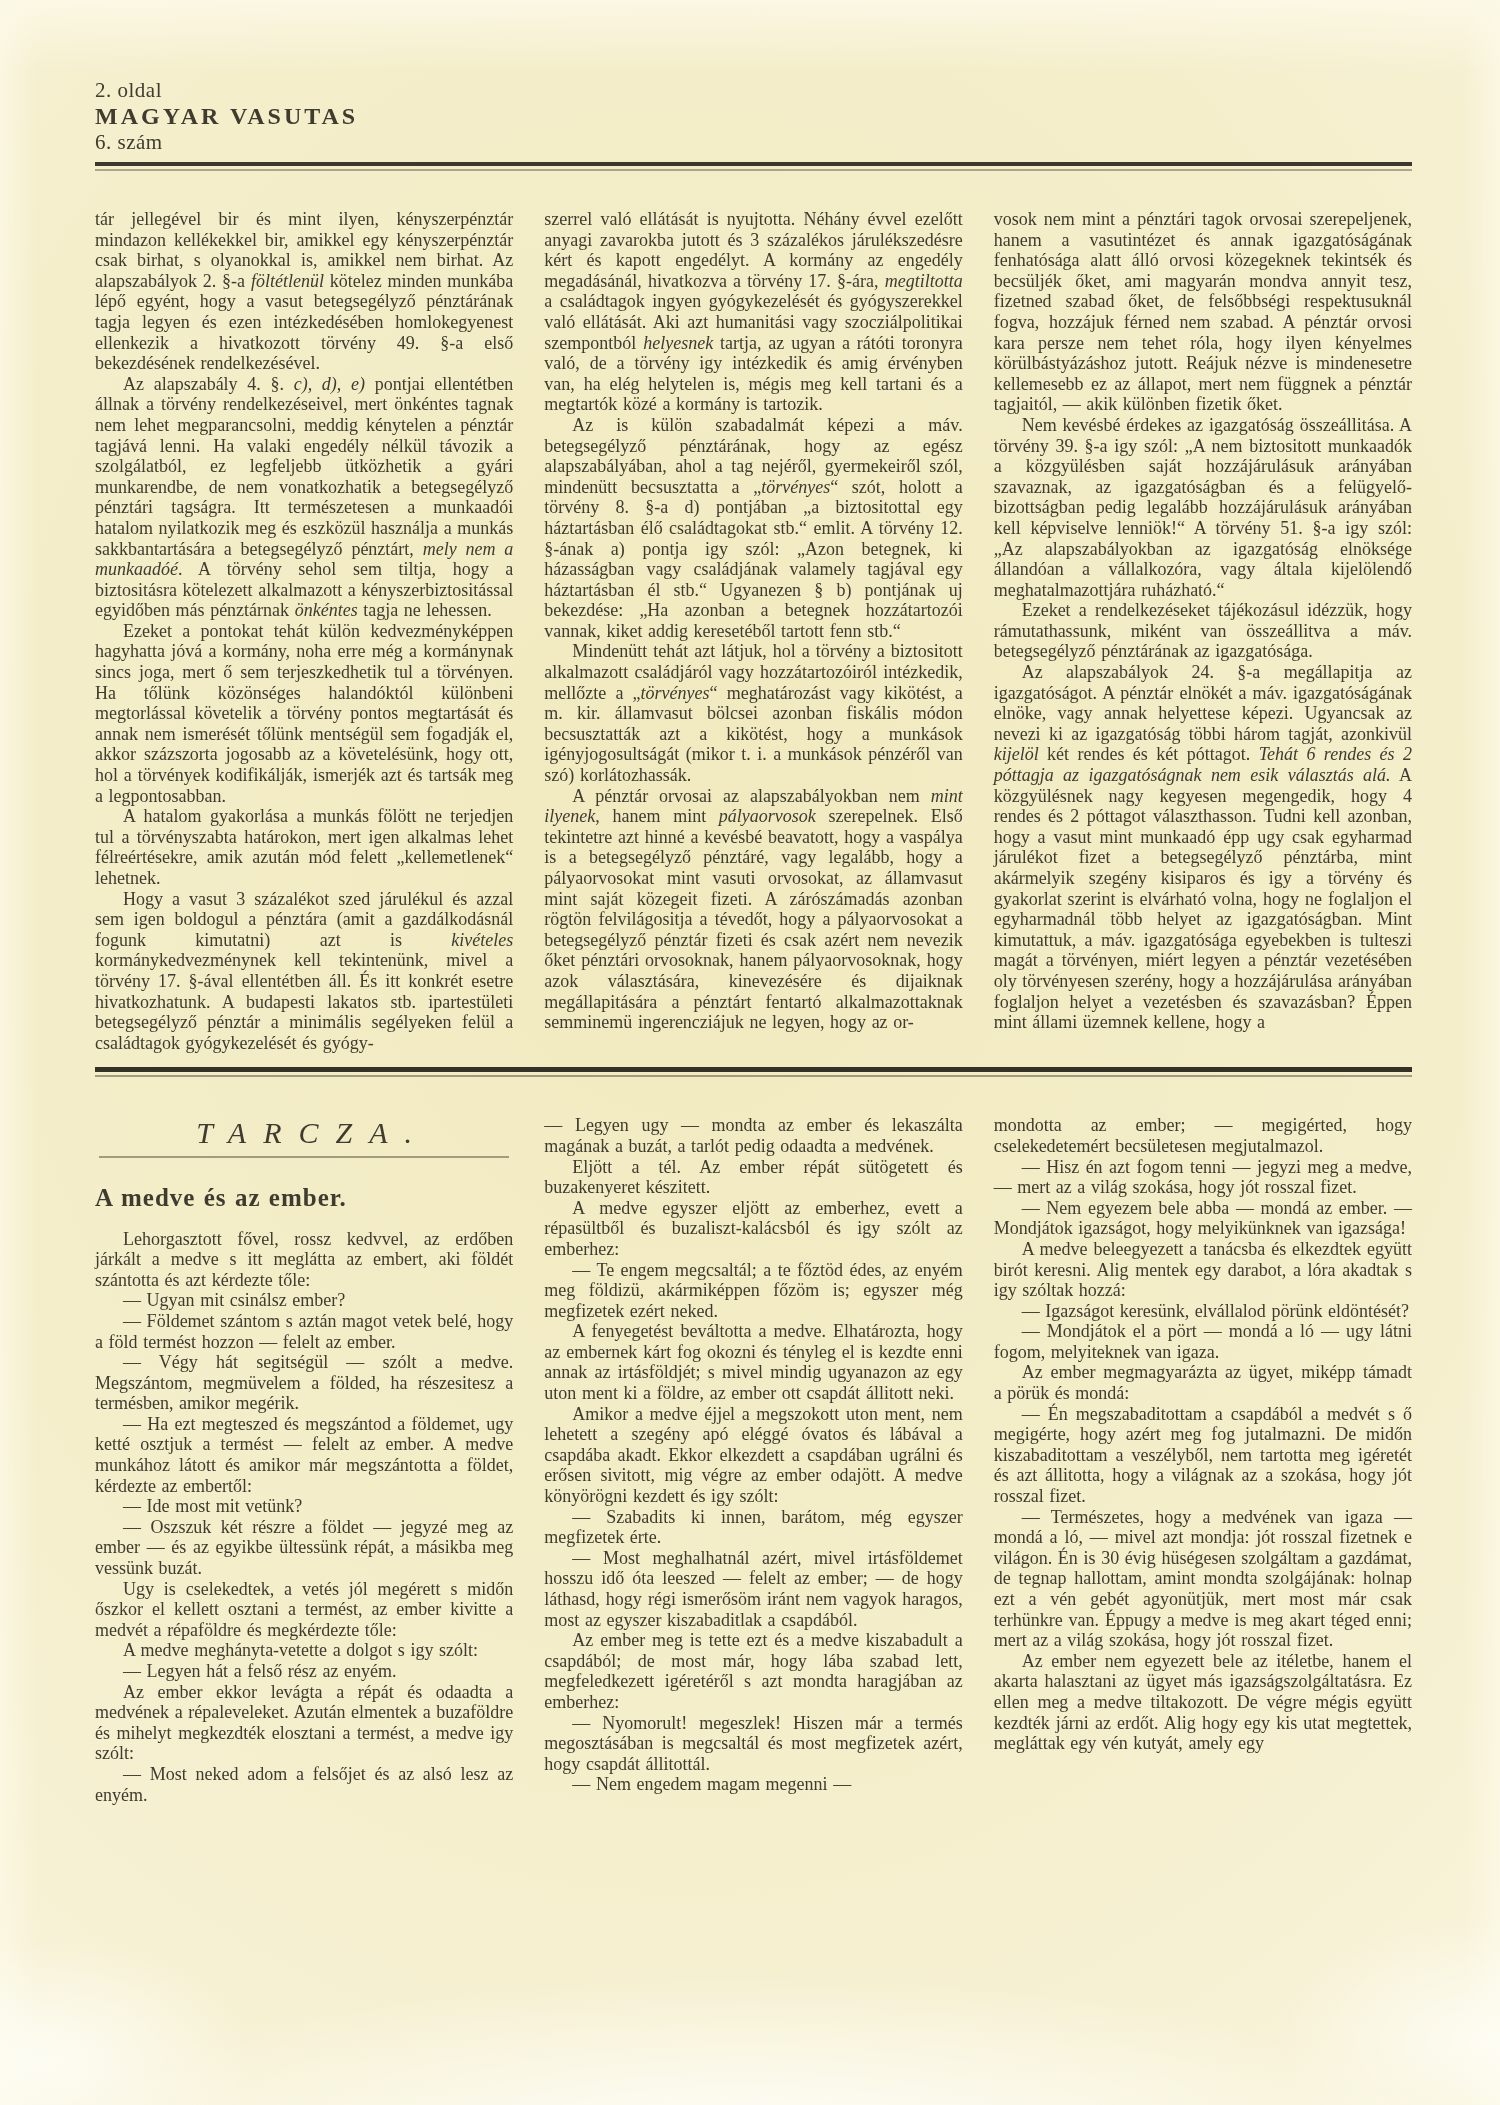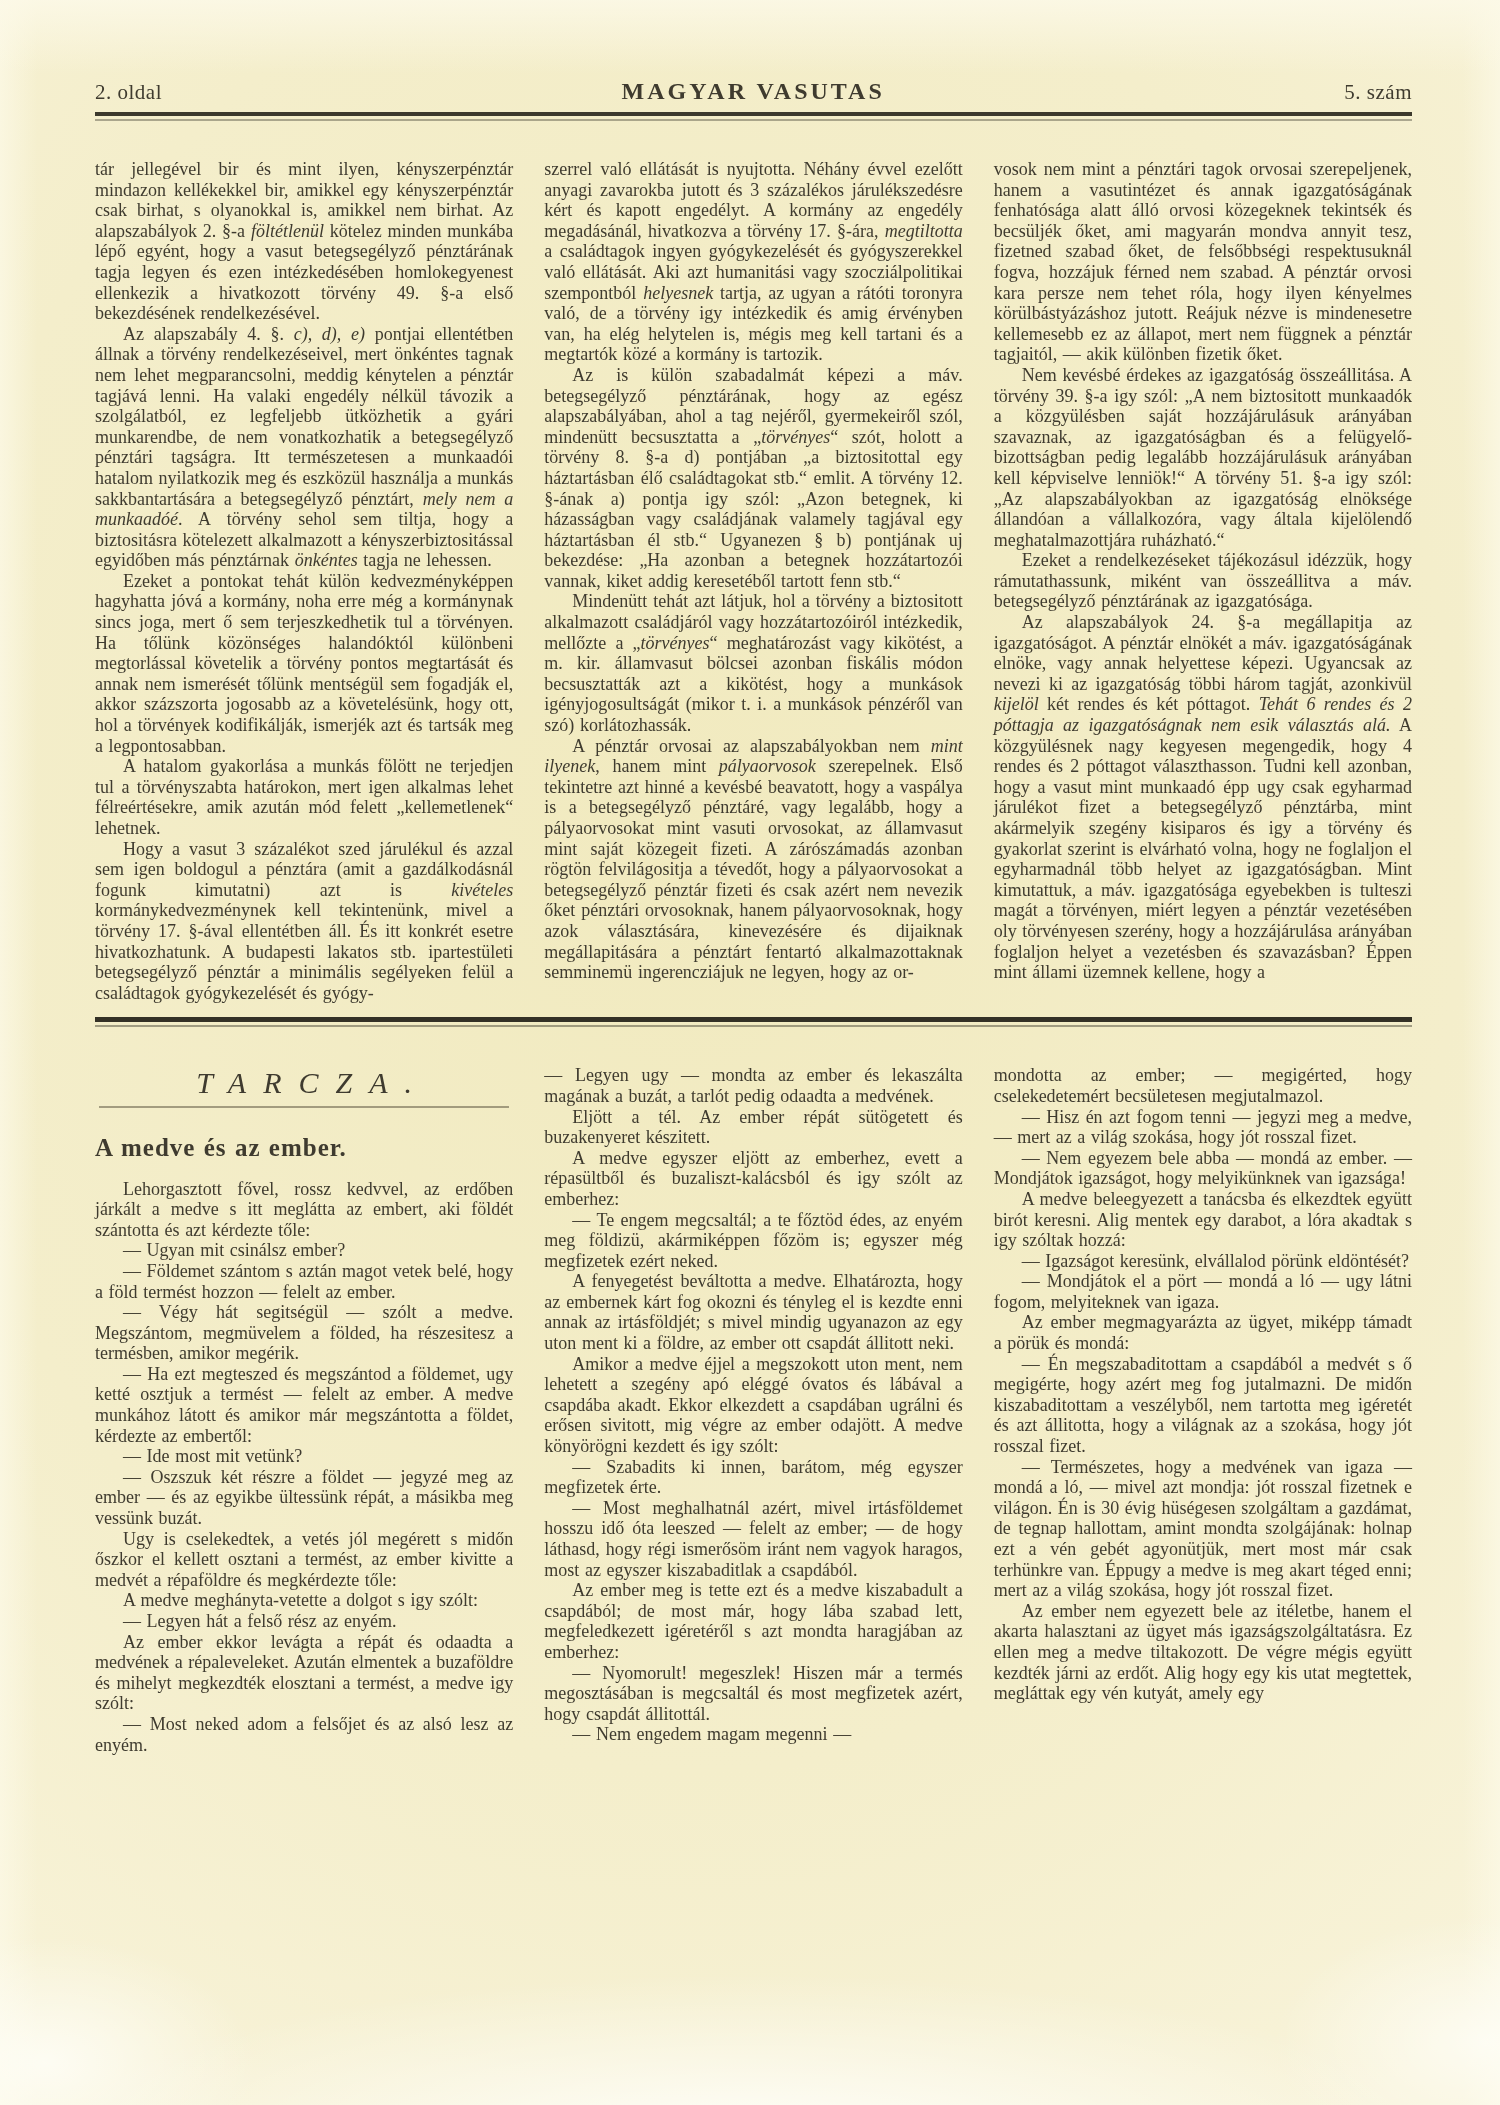--- a/index.html
+++ b/index.html
@@ -14,21 +14,21 @@
     padding:78px 88px 0 95px;
     background:
       radial-gradient(ellipse 980px 240px at 50% 102%, rgba(255,255,252,.95), rgba(255,255,252,0) 72%),
       radial-gradient(ellipse 300px 180px at 3% 98%, rgba(255,255,250,.8), rgba(255,255,250,0) 70%),
       radial-gradient(ellipse 300px 180px at 99% 97%, rgba(255,255,250,.75), rgba(255,255,250,0) 70%),
       linear-gradient(to bottom, rgba(252,249,232,.85) 0%, rgba(252,249,232,0) 3.5%),
       linear-gradient(to right, rgba(252,249,230,.75) 0%, rgba(252,249,230,0) 2.5%, rgba(252,249,230,0) 97.5%, rgba(252,249,230,.75) 100%),
       radial-gradient(ellipse 1250px 1500px at 46% 40%, #f1eabf 0%, #f4eecb 62%, #f8f3d9 100%);
   }
   
-  .hdr{display:flex;justify-content:space-between;align-items:flex-end;}
+  .hdr{display:flex;justify-content:space-between;flex-direction:column;}
   .hdr .side{font-size:21px;letter-spacing:.5px;}
   .masthead{margin:0;font-size:24px;font-weight:bold;letter-spacing:3px;}
   .rule-double{margin-top:7px;height:3px;border-top:4px solid #3c392c;border-bottom:2px solid rgba(60,57,44,.4);}
   .rule-mid{margin-top:14px;height:3px;border-top:5px solid #343126;border-bottom:2px solid rgba(60,57,44,.45);}
   
   .cols{display:flex;gap:31px;margin-top:38px;}
   .col{flex:1 1 0;font-size:18px;line-height:20.6px;text-align:justify;
        text-justify:inter-word;word-spacing:.06em;}
   .col p{margin:0;text-indent:28px;}
   .cont-first > p:first-child{text-indent:0;}
@@ -40,21 +40,21 @@
   i{font-style:italic;}
 </style>
 </head>
 <body>
 
 <div class="sheet">
 
   <header class="hdr">
     <span class="side">2. oldal</span>
     <h1 class="masthead">MAGYAR VASUTAS</h1>
-    <span class="side">5. szám</span>
+    <span class="side">6. szám</span>
   </header>
 
   <div class="rule-double"></div>
 
   <section class="cols">
     <div class="col cont-first">
         <p>tár jellegével bir és mint ilyen, kényszerpénztár mindazon kellékekkel bir, amikkel egy kényszerpénztár csak birhat, s olyanokkal is, amikkel nem birhat. Az alapszabályok 2. §-a <i>föltétlenül</i> kötelez minden munkába lépő egyént, hogy a vasut betegsegélyző pénztárának tagja legyen és ezen intézkedésében homlokegyenest ellenkezik a hivatkozott törvény 49. §-a első bekezdésének rendelkezésével.</p>
         <p>Az alapszabály 4. §. <i>c), d), e)</i> pontjai ellentétben állnak a törvény rendelkezéseivel, mert önkéntes tagnak nem lehet megparancsolni, meddig kénytelen a pénztár tagjává lenni. Ha valaki engedély nélkül távozik a szolgálatból, ez legfeljebb ütközhetik a gyári munkarendbe, de nem vonatkozhatik a betegsegélyző pénztári tagságra. Itt természetesen a munkaadói hatalom nyilatkozik meg és eszközül használja a munkás sakkbantartására a betegsegélyző pénztárt, <i>mely nem a munkaadóé</i>. A törvény sehol sem tiltja, hogy a biztositásra kötelezett alkalmazott a kényszerbiztositással egyidőben más pénztárnak <i>önkéntes</i> tagja ne lehessen.</p>
         <p>Ezeket a pontokat tehát külön kedvezményképpen hagyhatta jóvá a kormány, noha erre még a kormánynak sincs joga, mert ő sem terjeszkedhetik tul a törvényen. Ha tőlünk közönséges halandóktól különbeni megtorlással követelik a törvény pontos megtartását és annak nem ismerését tőlünk mentségül sem fogadják el, akkor százszorta jogosabb az a követelésünk, hogy ott, hol a törvények kodifikálják, ismerjék azt és tartsák meg a legpontosabban.</p>
         <p>A hatalom gyakorlása a munkás fölött ne terjedjen tul a törvényszabta határokon, mert igen alkalmas lehet félreértésekre, amik azután mód felett „kellemetlenek“ lehetnek.</p>

